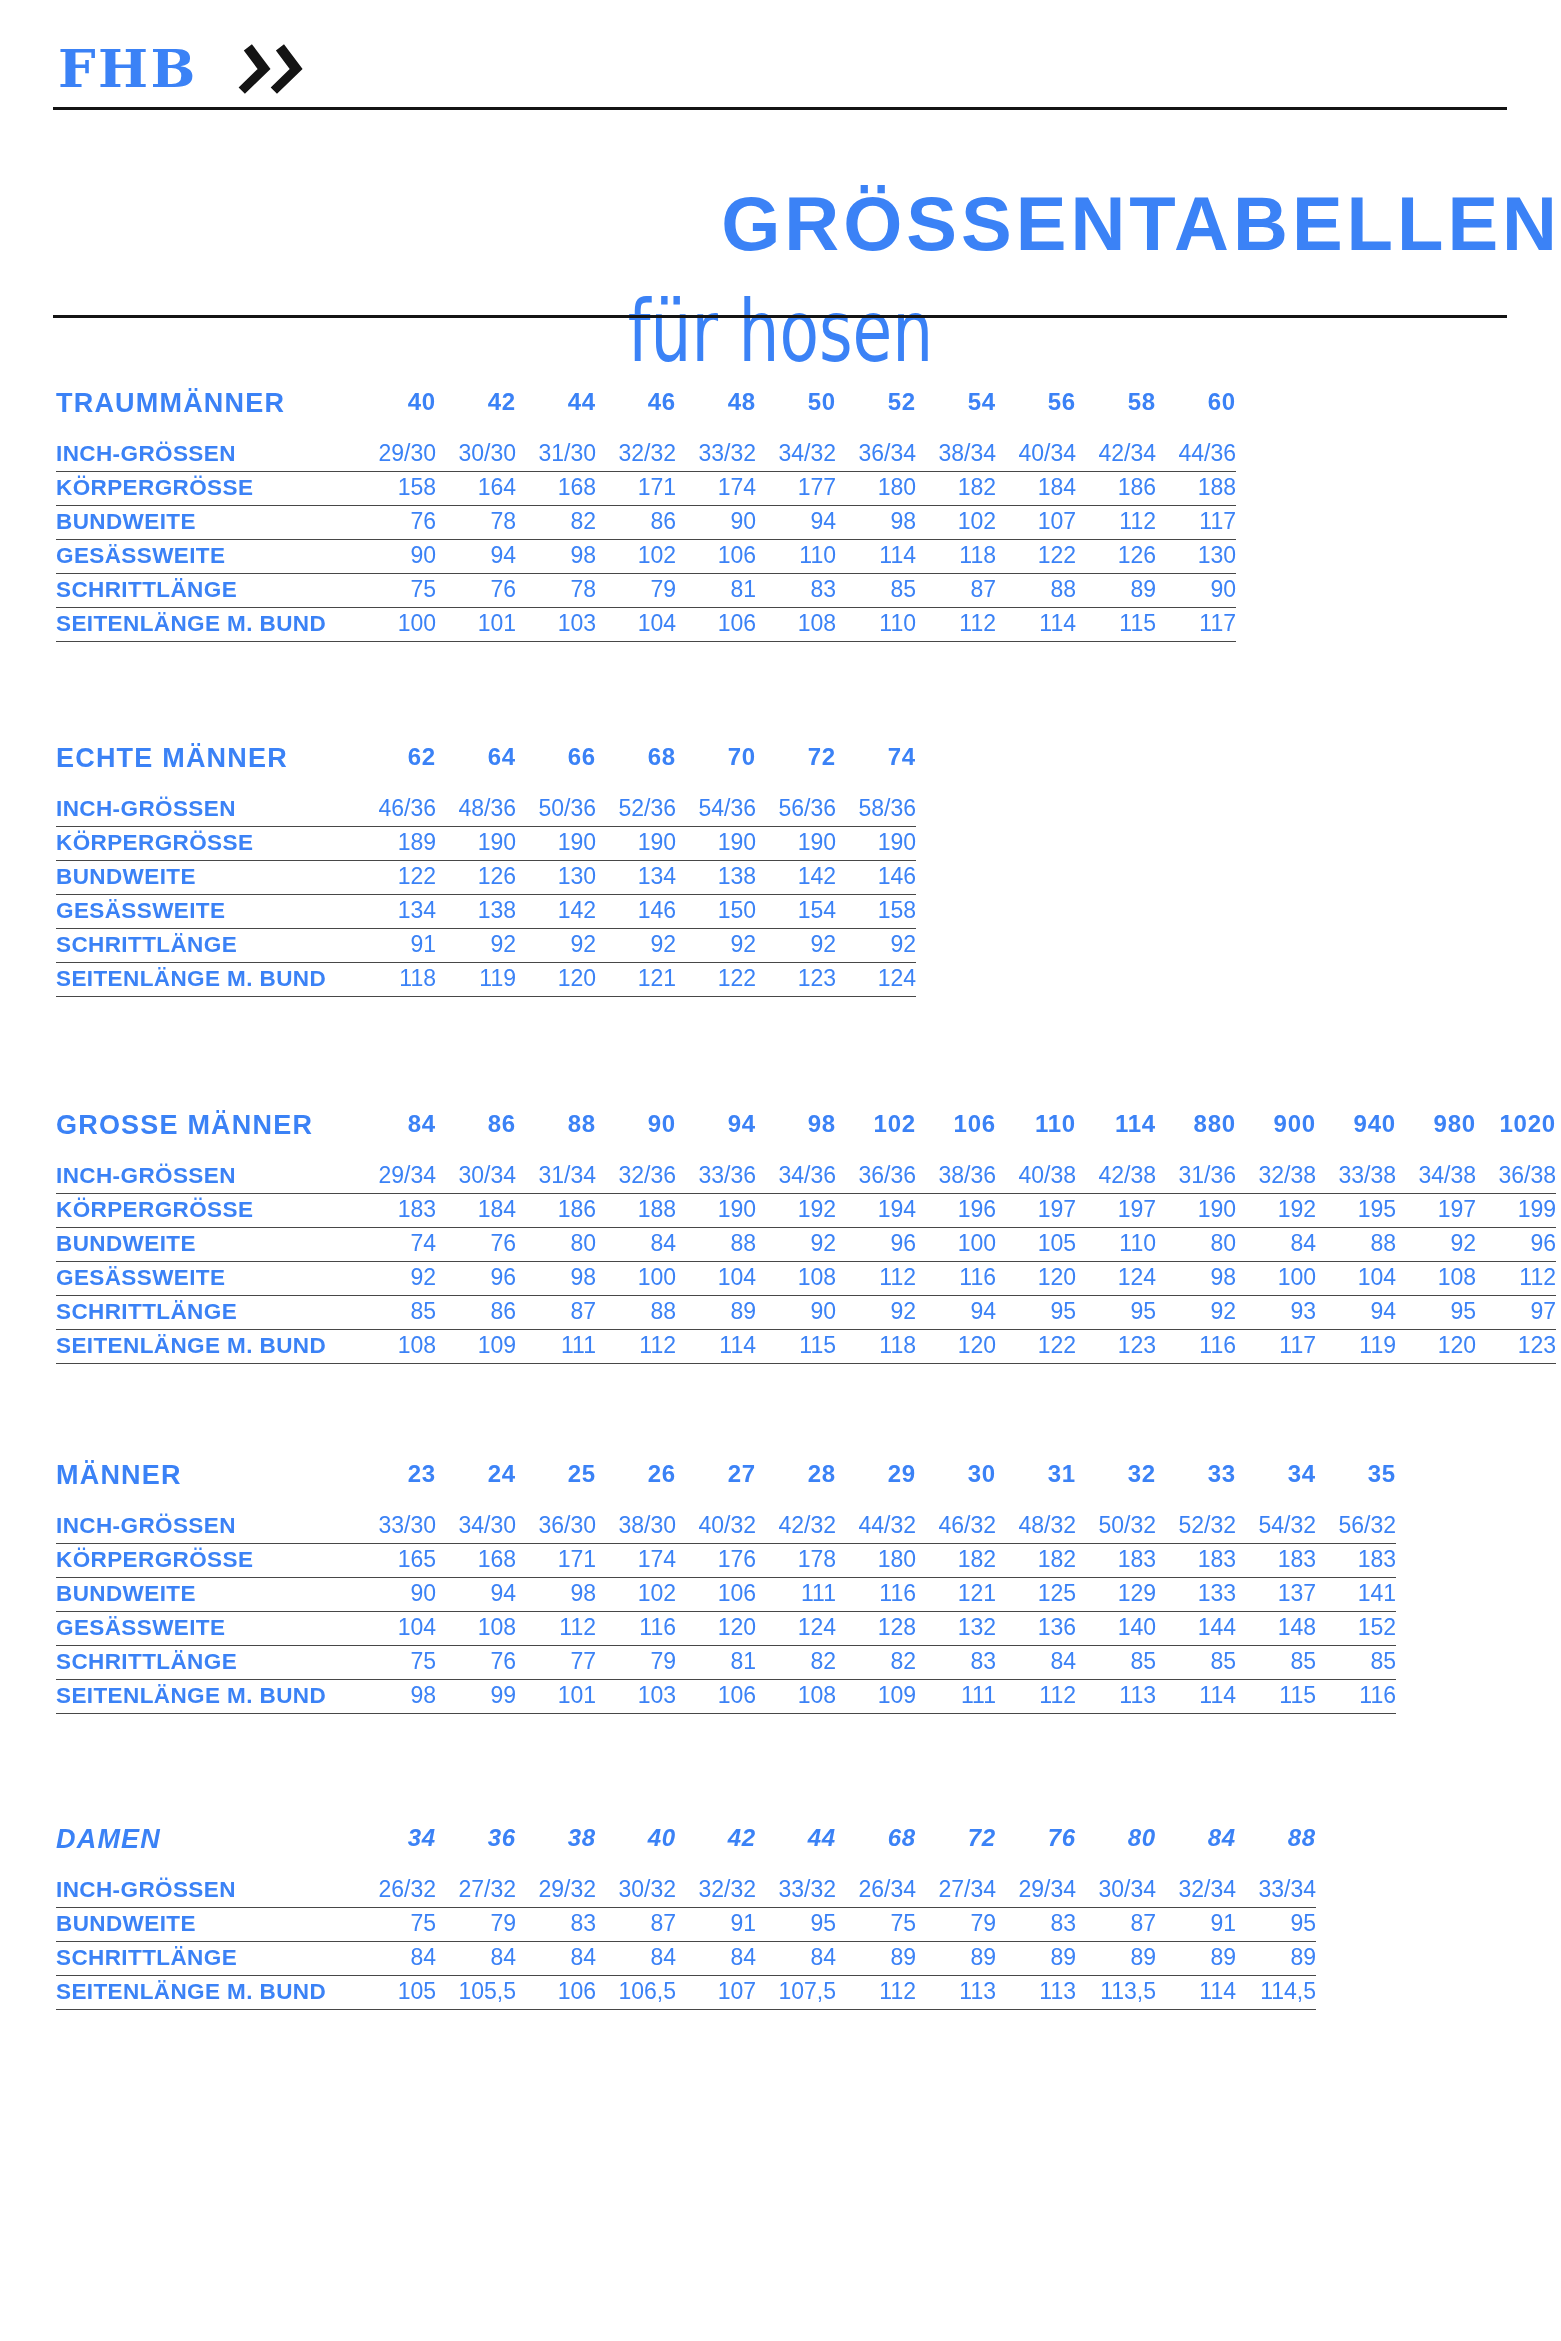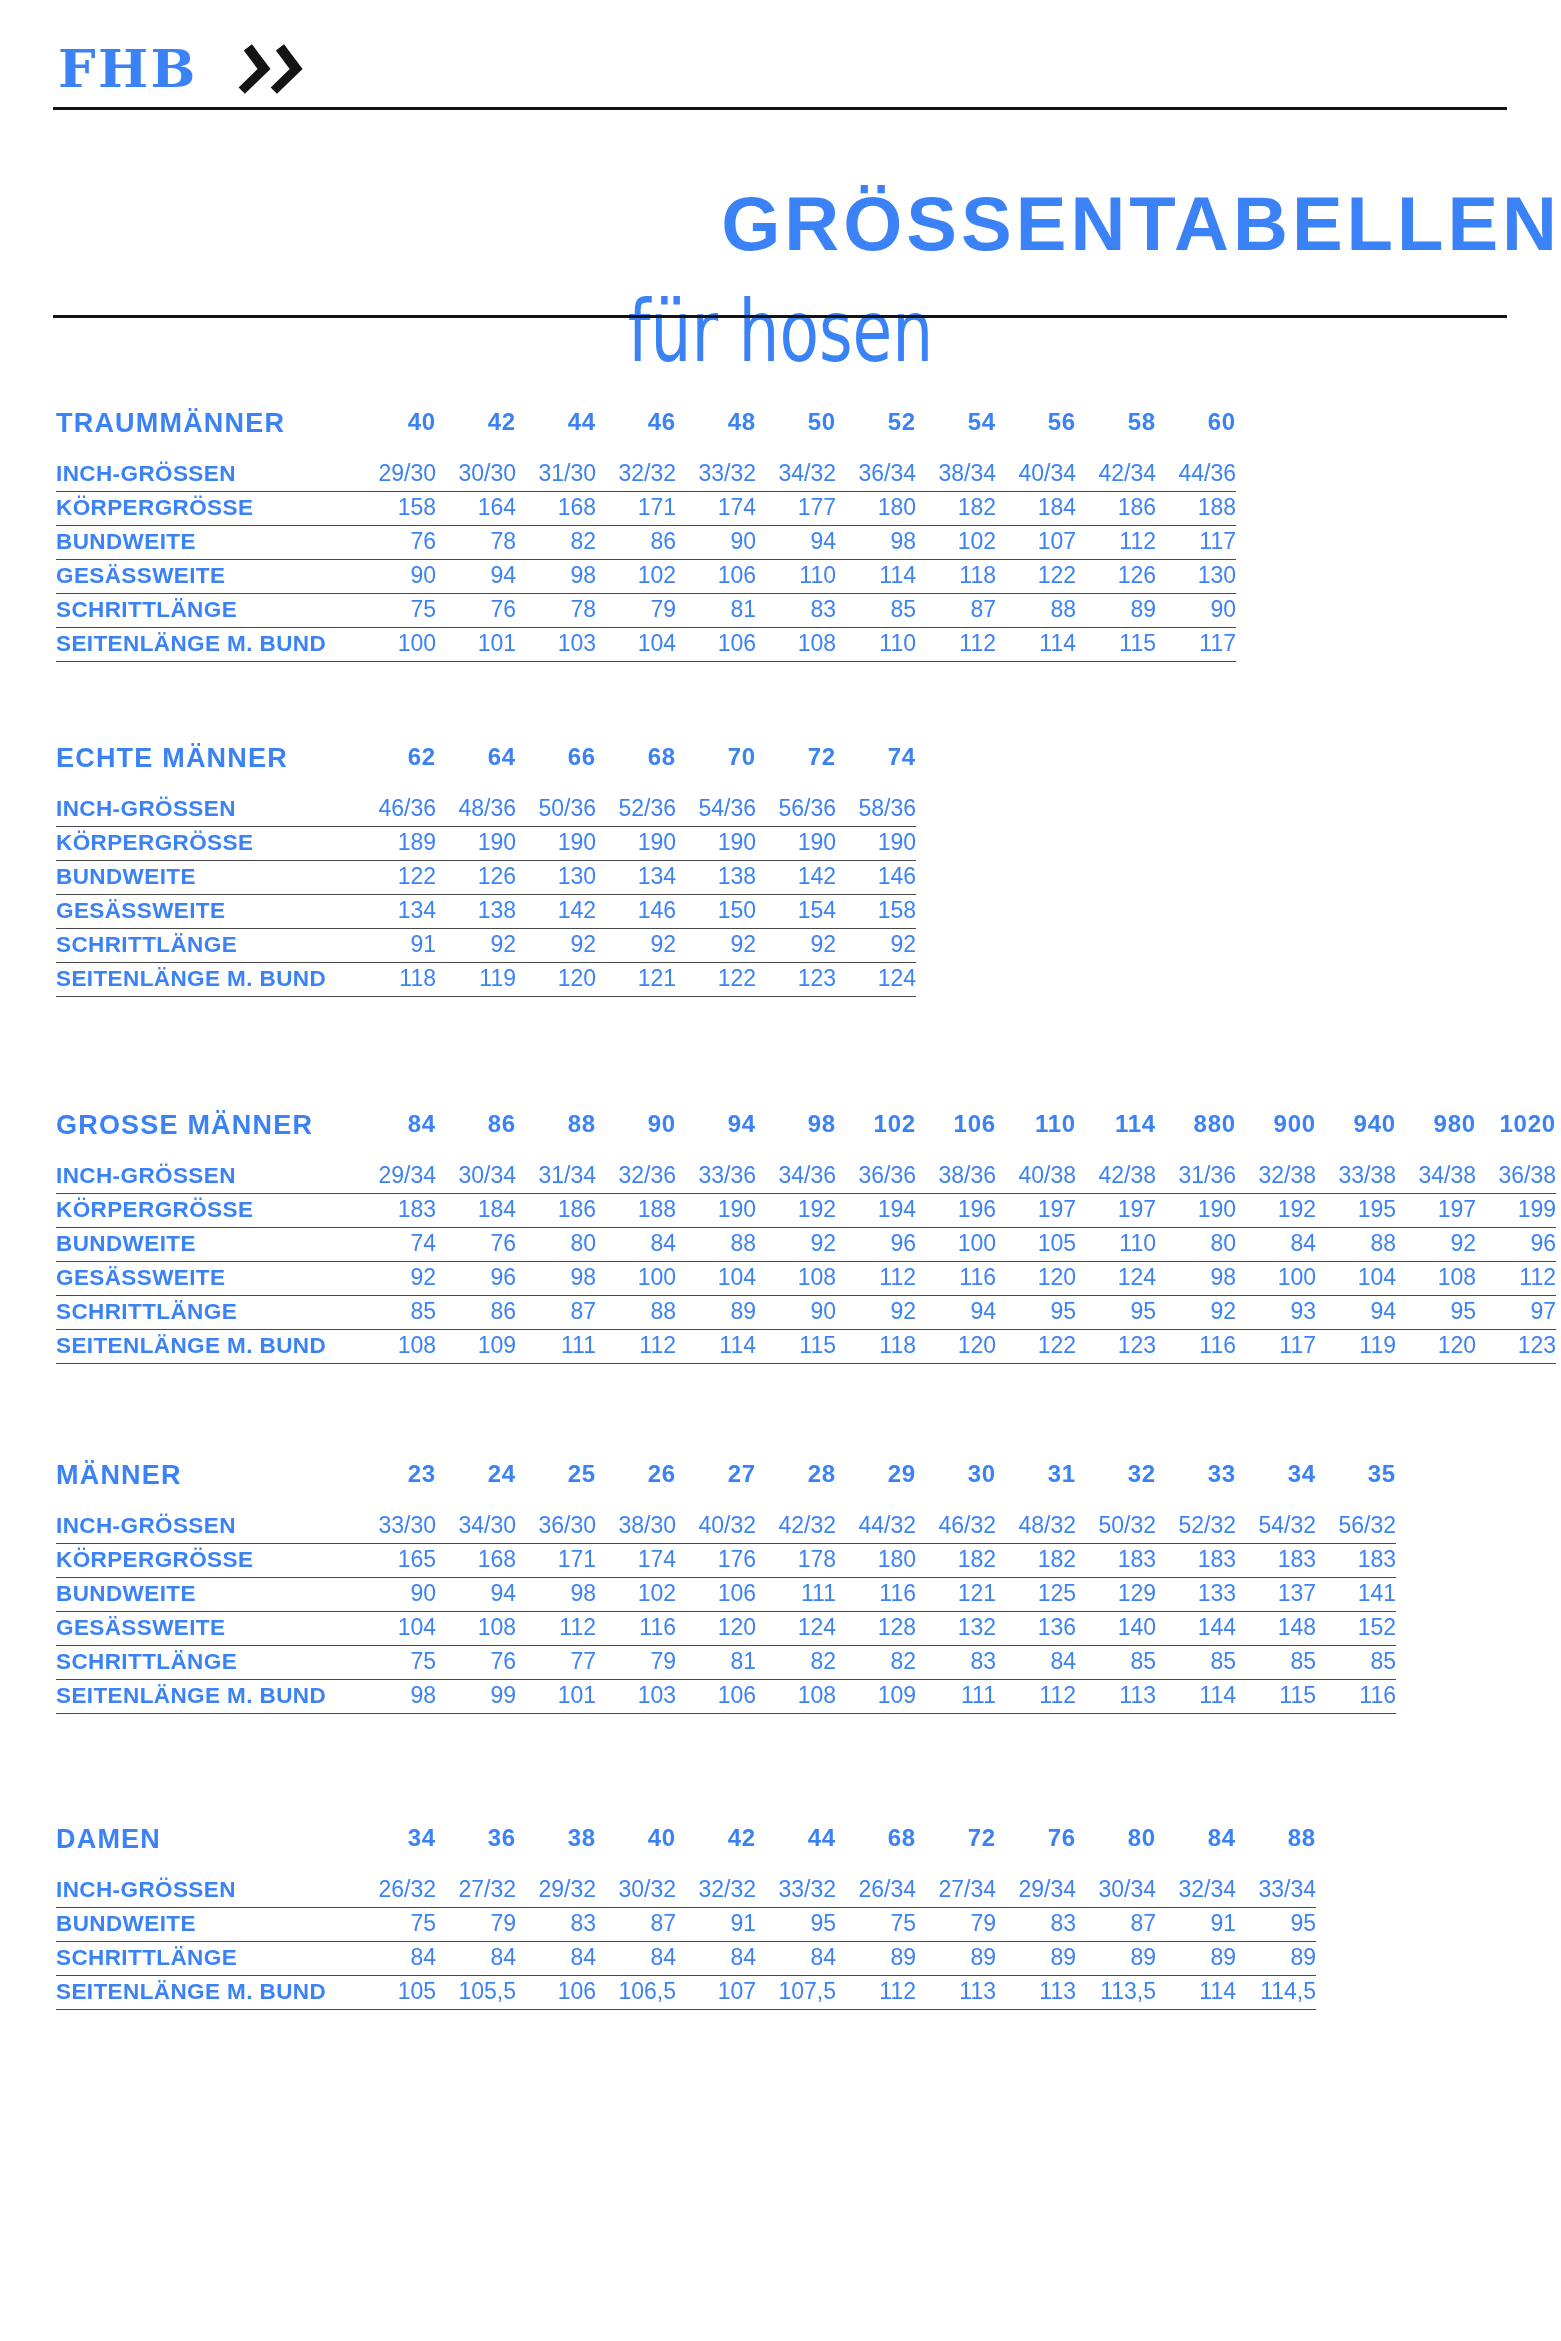--- a/index.html
+++ b/index.html
@@ -109,21 +109,21 @@
   </div>
 
   <div class="rule rule-top"></div>
 
   <h1 class="doc-title">GRÖSSENTABELLEN</h1>
   <h2 class="doc-subtitle">für hosen</h2>
 
   <div class="rule rule-bottom"></div>
 
   <main>
-      <section class="size-table" style="top: 408px;">
+      <section class="size-table" style="top: 388px;">
         <div class="t-head" style="grid-template-columns: 300px repeat(11, 80px);">
           <span class="t-name">TRAUMMÄNNER</span>
           <span class="t-size">40</span>
           <span class="t-size">42</span>
           <span class="t-size">44</span>
           <span class="t-size">46</span>
           <span class="t-size">48</span>
           <span class="t-size">50</span>
           <span class="t-size">52</span>
           <span class="t-size">54</span>
@@ -524,21 +524,21 @@
           <span class="t-val">109</span>
           <span class="t-val">111</span>
           <span class="t-val">112</span>
           <span class="t-val">113</span>
           <span class="t-val">114</span>
           <span class="t-val">115</span>
           <span class="t-val">116</span>
         </div>
       </section>
       <section class="size-table" style="top: 1824px;">
-        <div class="t-head" style="grid-template-columns: 300px repeat(12, 80px);">
+        <div class="t-head" style="grid-template-columns: 300px repeat(12, 80px); font-style: italic;">
           <span class="t-name">DAMEN</span>
           <span class="t-size">34</span>
           <span class="t-size">36</span>
           <span class="t-size">38</span>
           <span class="t-size">40</span>
           <span class="t-size">42</span>
           <span class="t-size">44</span>
           <span class="t-size">68</span>
           <span class="t-size">72</span>
           <span class="t-size">76</span>

